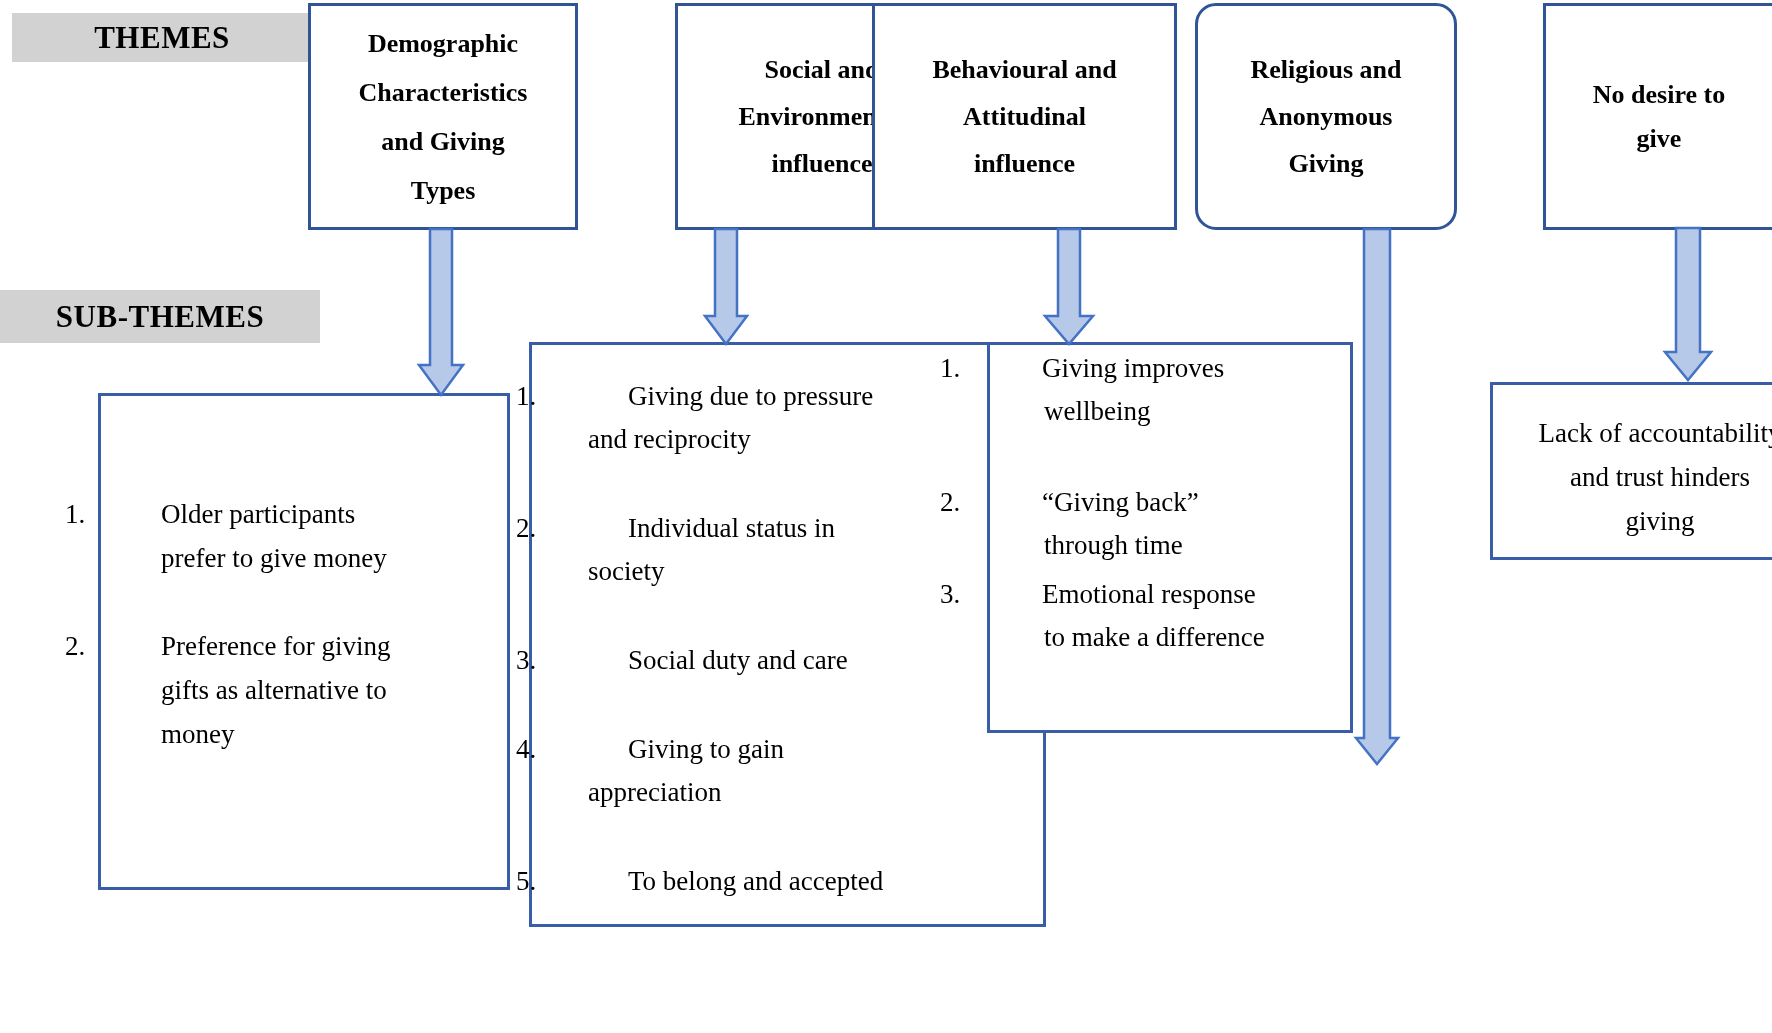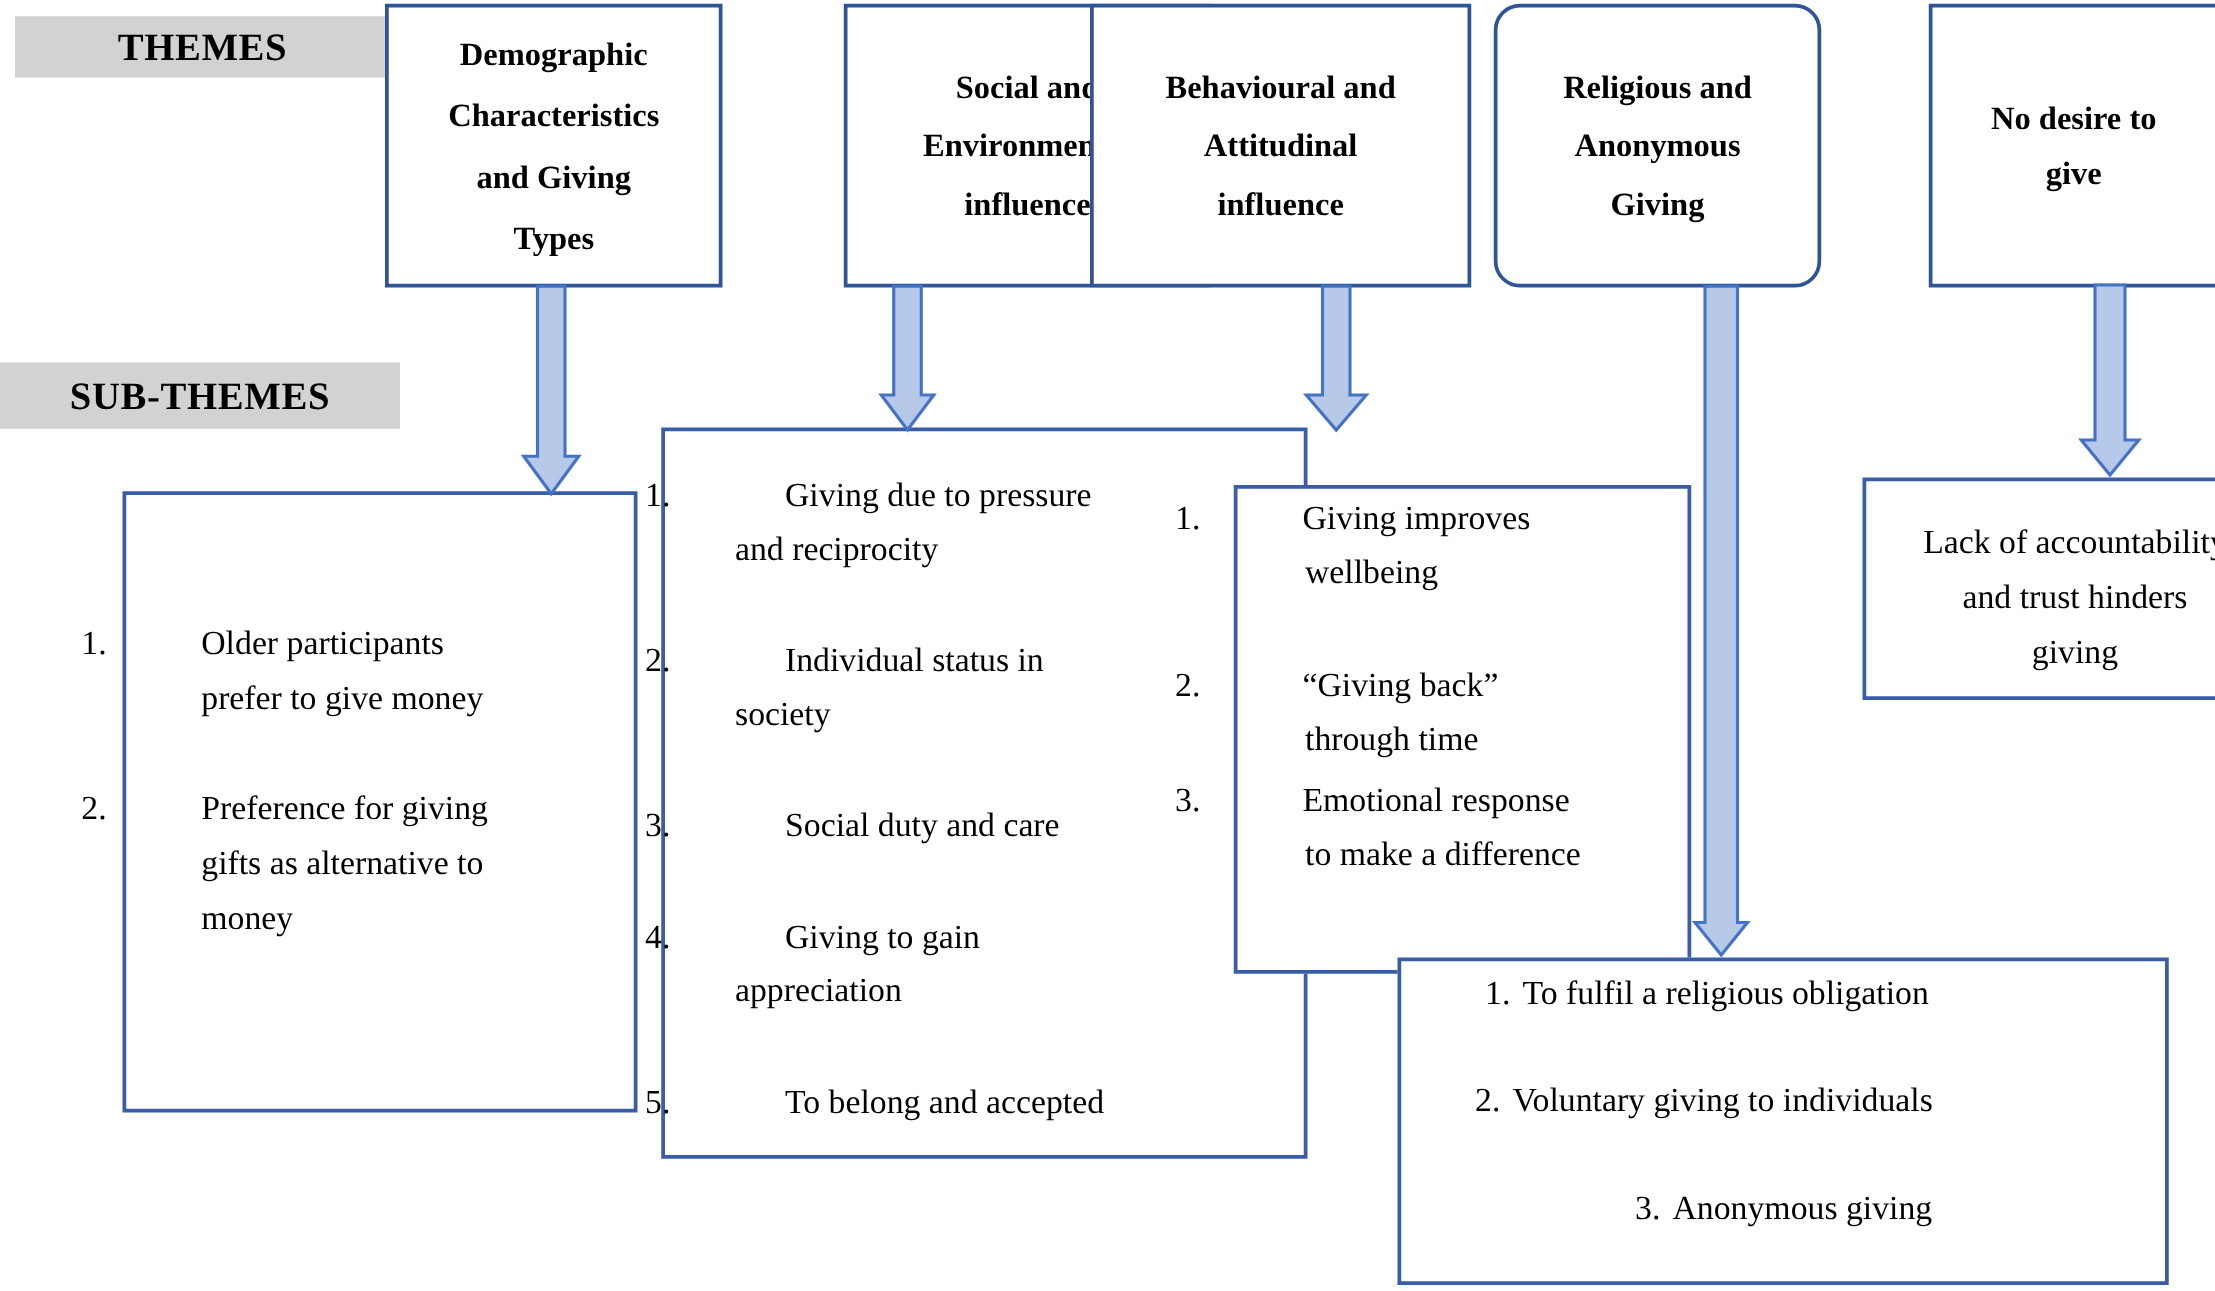--- a/index.html
+++ b/index.html
@@ -29,21 +29,21 @@
   .li .num{display:inline-block;}
   
   #sub-demographic{padding-top:96px;}
   #sub-demographic .li{padding-left:60px;text-indent:-48px;line-height:44px;margin-bottom:44px;}
   #sub-demographic .num{width:48px;}
   
   #sub-social{padding-top:30px;}
   #sub-social .li{padding-left:56px;text-indent:-36px;margin-bottom:46px;}
   #sub-social .num{width:76px;}
   
-  #sub-behavioural{padding-top:2px;margin-top:46px;}
+  #sub-behavioural{padding-top:2px;}
   #sub-behavioural .li{padding-left:54px;text-indent:-52px;margin-bottom:48px;}
   #sub-behavioural .li:nth-of-type(2){margin-bottom:6px;}
   #sub-behavioural .num{width:50px;}
   
   #sub-religious{padding-top:8px;line-height:34px;}
   #sub-religious .li{margin-bottom:52px;white-space:nowrap;}
   #sub-religious .num{width:30px;}
   #sub-religious .li.indent-a{margin-left:67px;}
   #sub-religious .li.indent-b{margin-left:59px;}
   #sub-religious .li.indent-c{margin-left:187px;}
@@ -96,25 +96,20 @@
 
   <div id="sub-behavioural" class="sub-box" style="left:987px;top:342px;width:366px;height:391px;">
     <div class="li"><span class="num">1.</span><span>Giving improves
 wellbeing</span></div>
     <div class="li"><span class="num">2.</span><span>“Giving back”
 through time</span></div>
     <div class="li"><span class="num">3.</span><span>Emotional response
 to make a difference</span></div>
   </div>
 
-  <div id="sub-religious" class="sub-box" style="left:1118px;top:766px;width:617px;height:262px;">
-    <div class="li indent-a"><span class="num">1.</span><span>To fulfil a religious obligation</span></div>
-    <div class="li indent-b"><span class="num">2.</span><span>Voluntary giving to individuals</span></div>
-    <div class="li indent-c"><span class="num">3.</span><span>Anonymous giving</span></div>
-  </div>
 
   <div id="sub-no-desire" class="sub-box" style="left:1490px;top:382px;width:340px;height:178px;">Lack of accountability
 and trust hinders
 giving</div>
 
   <svg id="arrow-layer" width="1772" height="1033" viewBox="0 0 1772 1033">
       <polygon points="430,229 430,365 419,365 441,395 463,365 452,365 452,229" fill="#B7C9E8" stroke="#4472C4" stroke-width="2.5" stroke-linejoin="miter"></polygon>
       <polygon points="715,229 715,316 705,316 726,344 747,316 737,316 737,229" fill="#B7C9E8" stroke="#4472C4" stroke-width="2.5" stroke-linejoin="miter"></polygon>
       <polygon points="1058,229 1058,316 1045,316 1069,344 1093,316 1080,316 1080,229" fill="#B7C9E8" stroke="#4472C4" stroke-width="2.5" stroke-linejoin="miter"></polygon>
       <polygon points="1364,229 1364,738 1356,738 1377,764 1398,738 1390,738 1390,229" fill="#B7C9E8" stroke="#4472C4" stroke-width="2.5" stroke-linejoin="miter"></polygon>

